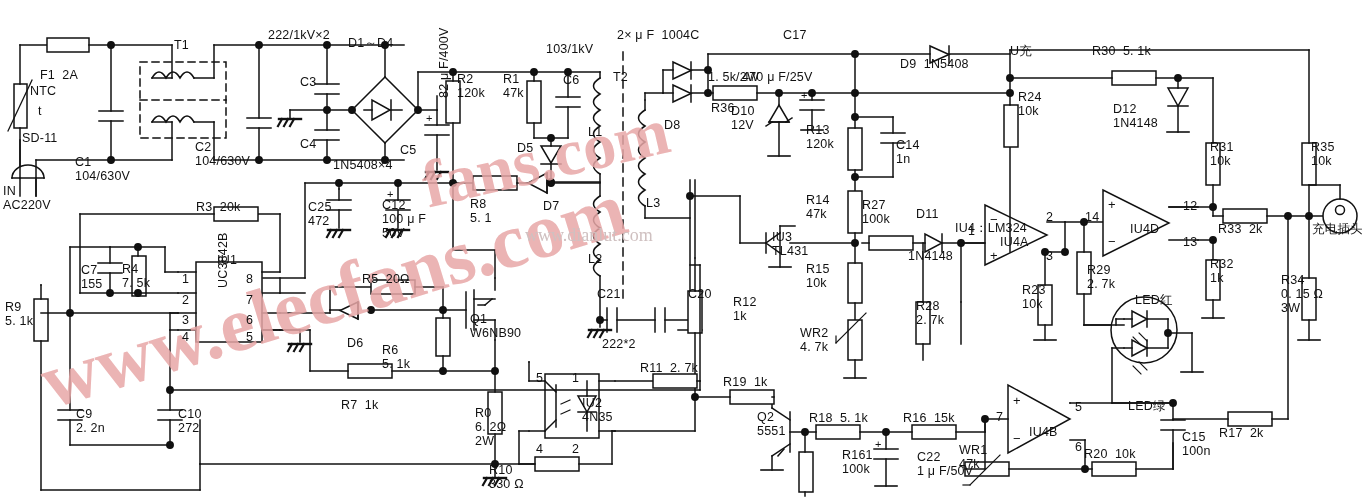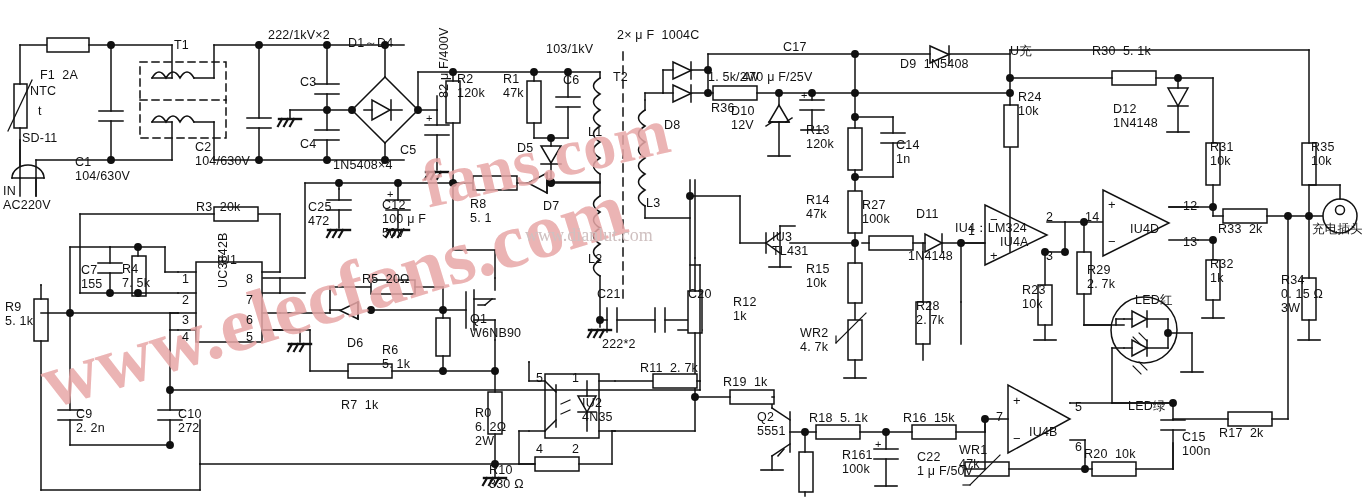--- a/index.html
+++ b/index.html
@@ -698,21 +698,21 @@
 50V</div>
       <div class="lbl" style="left: 470px; top: 197px;">R8
 5. 1</div>
       <div class="lbl" style="left: 543px; top: 199px;">D7</div>
       <div class="lbl" style="left: 588px; top: 252px;">L2</div>
       <div class="lbl" style="left: 646px; top: 196px;">L3</div>
       <div class="lbl" style="left: 617px; top: 28px;">2× μ F  1004C</div>
       <div class="lbl" style="left: 664px; top: 118px;">D8</div>
       <div class="lbl" style="left: 708px; top: 70px;">1. 5k/2W</div>
       <div class="lbl" style="left: 711px; top: 101px;">R36</div>
-      <div class="lbl" style="left: 783px; top: 40px;">C17</div>
+      <div class="lbl" style="left: 783px; top: 28px;">C17</div>
       <div class="lbl" style="left: 742px; top: 70px;">470 μ F/25V</div>
       <div class="lbl" style="left: 731px; top: 104px;">D10
 12V</div>
       <div class="lbl" style="left: 806px; top: 123px;">R13
 120k</div>
       <div class="lbl" style="left: 896px; top: 138px;">C14
 1n</div>
       <div class="lbl" style="left: 806px; top: 193px;">R14
 47k</div>
       <div class="lbl" style="left: 862px; top: 198px;">R27

